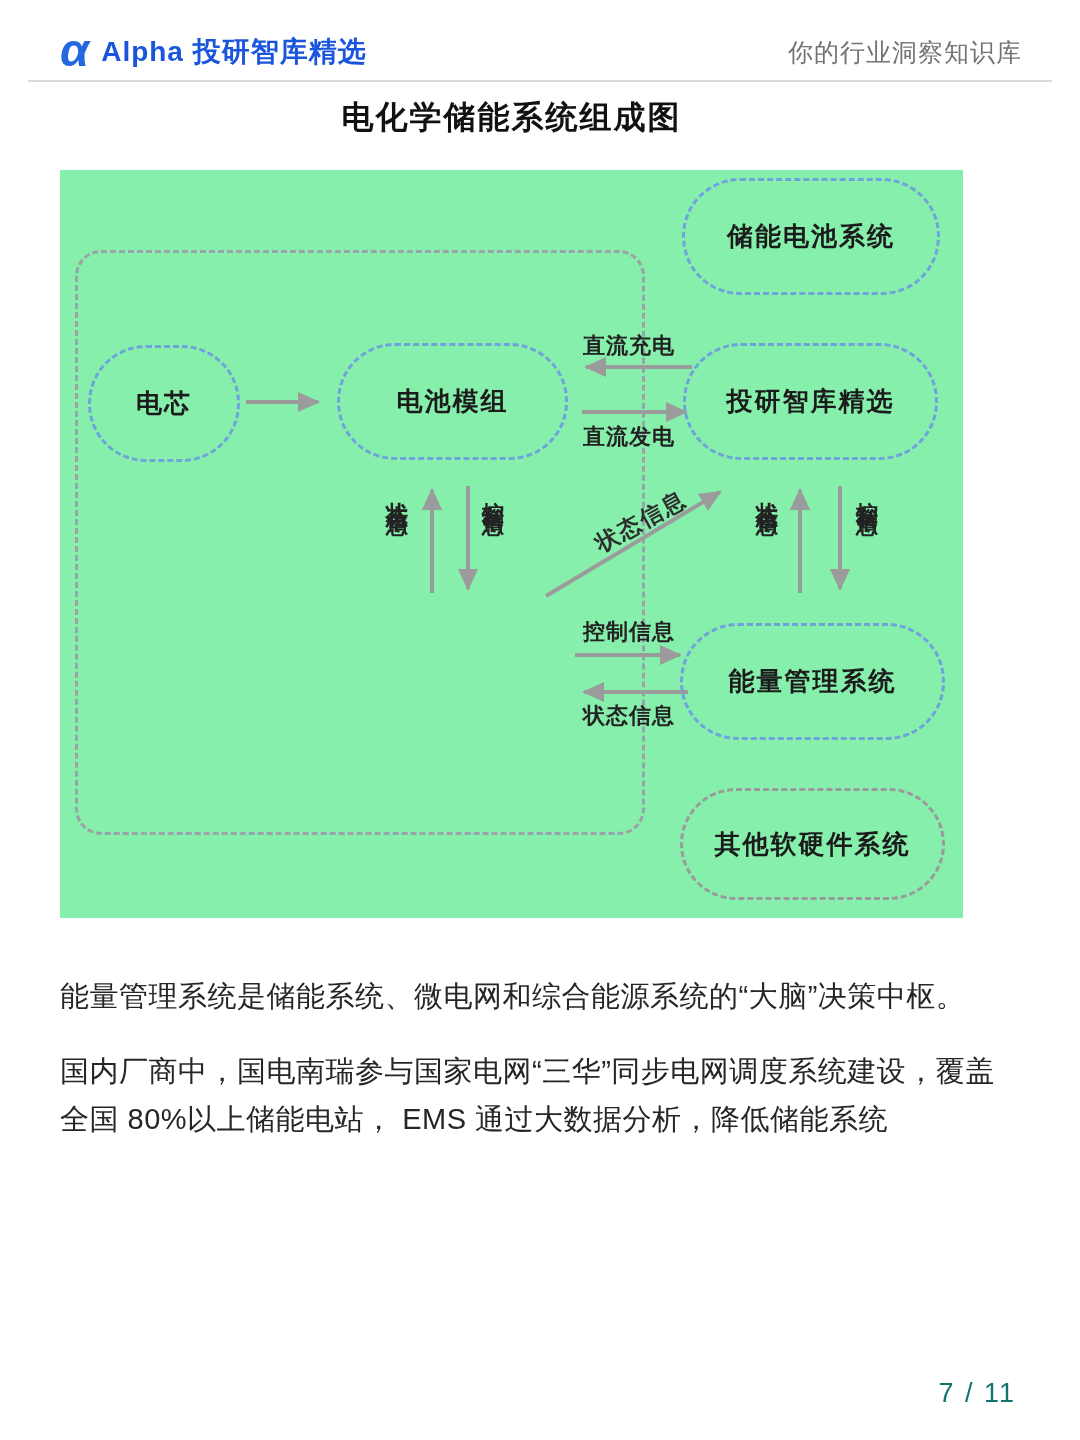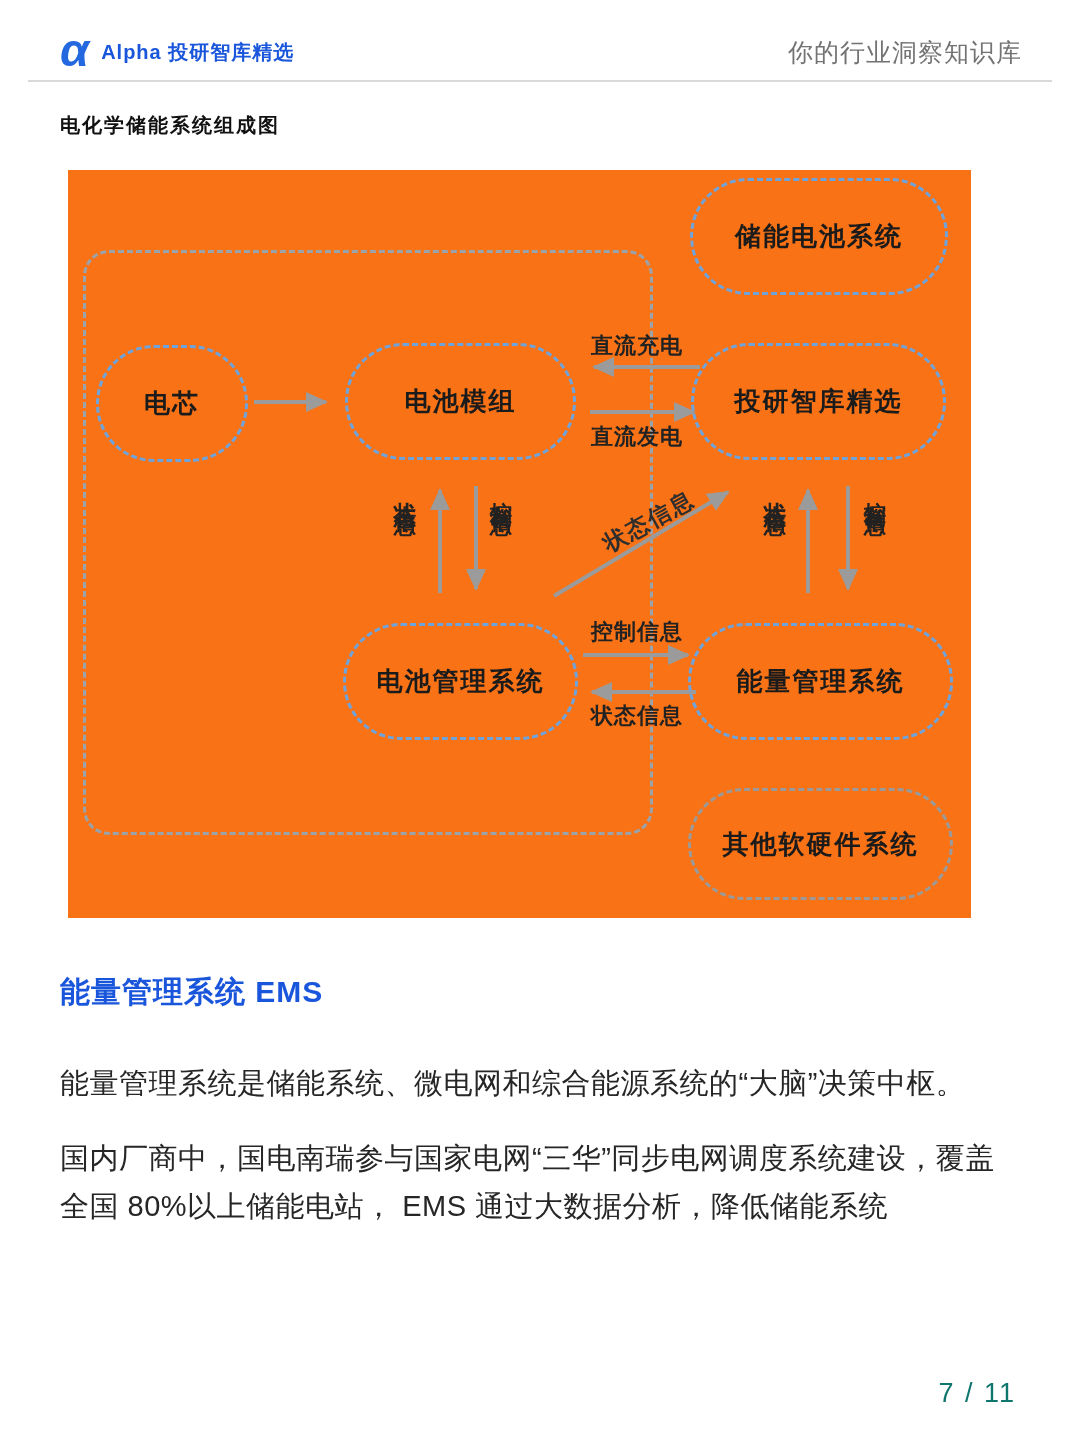--- a/index.html
+++ b/index.html
@@ -30,21 +30,21 @@
   .brand { display: flex; align-items: center; gap: 12px; }
   .logo {
     font-size: 47px;
     font-weight: 800;
     font-style: italic;
     color: #2468e0;
     line-height: 1;
     transform: translateY(-3px);
   }
   .brand-text {
-    font-size: 20px;
+    font-size: 28px;
     font-weight: 700;
     color: #1a56db;
     letter-spacing: 1px;
   }
   .tagline {
     font-size: 25px;
     color: #737373;
     letter-spacing: 1px;
   }
   .hdr-divider {
@@ -53,35 +53,35 @@
     right: 28px;
     top: 80px;
     height: 2px;
     background: #d9d9d9;
   }
 
   
   .diagram-title {
     position: absolute;
     left: 60px;
-    top: 112px;
+    top: 96px;
     width: 903px;
-    text-align: left;
-    font-size: 20px;
+    text-align: center;
+    font-size: 32px;
     font-weight: 700;
     color: #111;
     letter-spacing: 2px;
   }
   .panel {
     position: absolute;
-    left: 68px;
+    left: 60px;
     top: 170px;
     width: 903px;
     height: 748px;
-    background: #f97316;
+    background: #86efac;
   }
   .outer-dashed {
     position: absolute;
     left: 15px;
     top: 80px;
     width: 570px;
     height: 585px;
     border: 3px dashed #9aa2ab;
     border-radius: 26px;
   }
@@ -218,39 +218,37 @@
         <line x1="486" y1="426" x2="660" y2="322" marker-end="url(#ah)"></line>
         <line x1="515" y1="485" x2="620" y2="485" marker-end="url(#ah)"></line>
         <line x1="628" y1="522" x2="524" y2="522" marker-end="url(#ah)"></line>
       </g>
     </svg>
 
     <div class="node n-batsys">储能电池系统</div>
     <div class="node n-cell">电芯</div>
     <div class="node n-module">电池模组</div>
     <div class="node n-pcs">投研智库精选</div>
-    <div class="node n-bms">电池管理系统</div>
     <div class="node gray n-other">其他软硬件系统</div>
     <div class="node n-ems">能量管理系统</div>
 
     <div class="alabel l-dccharge">直流充电</div>
     <div class="alabel l-dcdis">直流发电</div>
     <div class="alabel l-ctrl-mid">控制信息</div>
     <div class="alabel l-stat-mid">状态信息</div>
 
     <div class="vlabel v-stat-module">状态信息</div>
     <div class="vlabel v-ctrl-module">控制信息</div>
     <div class="vlabel v-stat-pcs">状态信息</div>
     <div class="vlabel v-ctrl-pcs">控制信息</div>
 
     <div class="dlabel">状态信息</div>
 
   </div>
 
   <div class="article">
-    <h2>能量管理系统 EMS</h2>
     <p>能量管理系统是储能系统、微电网和综合能源系统的“大脑”决策中枢。</p>
     <p>国内厂商中，国电南瑞参与国家电网“三华”同步电网调度系统建设，覆盖全国 80%以上储能电站， EMS 通过大数据分析，降低储能系统</p>
   </div>
 
   <div class="page-num">7 / 11</div>
 
 </div>
 
 </body></html>

